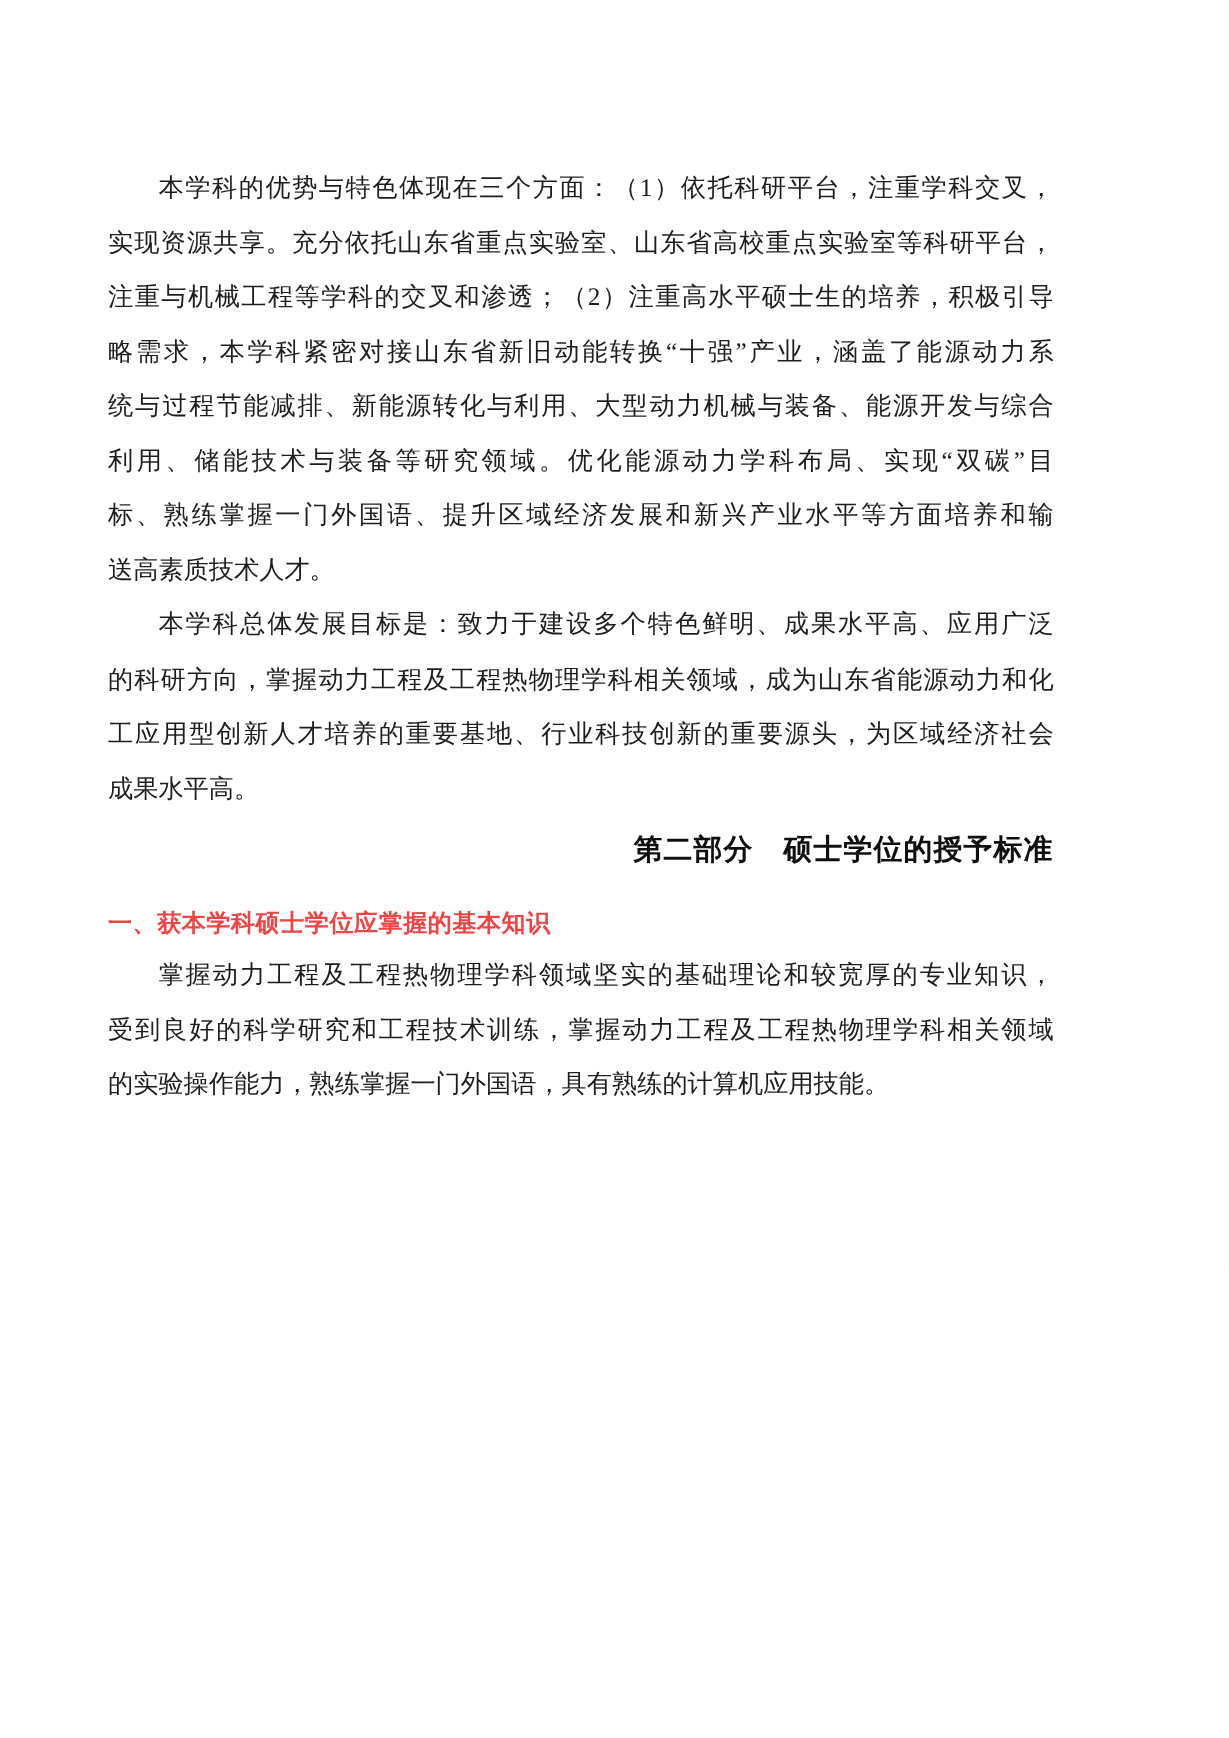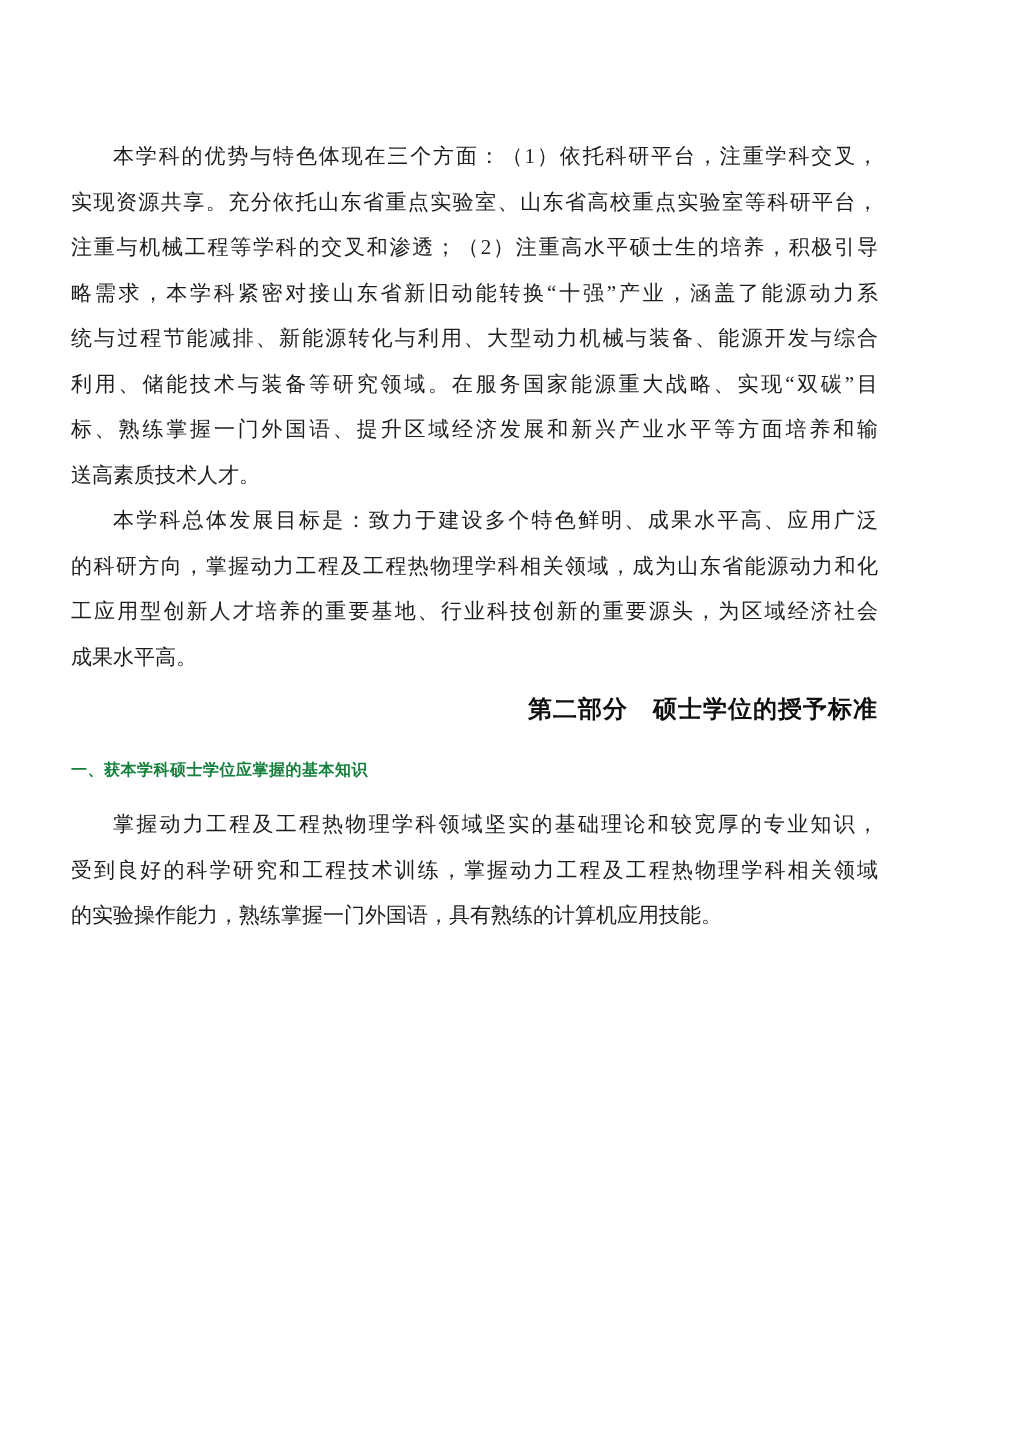--- a/index.html
+++ b/index.html
@@ -7,21 +7,21 @@
     padding: 0;
     background: #e8e8e8;
   }
   .page {
     position: relative;
     width: 1024px;
     height: 1448px;
     margin: 0 auto;
     background: #ffffff;
     box-sizing: border-box;
-    padding: 134px 146px 0 71px;
+    padding: 134px 146px 0 90px;
     font-family: "Liberation Serif", serif;
     font-size: 21px;
     color: #1d1d1d;
     overflow: hidden;
   }
   .para { margin: 0; }
   .ln {
     line-height: 45.5px;
     text-align: left;
     word-break: break-all;
@@ -38,39 +38,39 @@
     font-size: 24px;
     line-height: 30px;
     color: #0f0f0f;
     margin: 14px 0 0 0;
     letter-spacing: 1px;
     text-align: right;
   }
   .subheading {
     font-family: "Liberation Sans", sans-serif;
     font-weight: bold;
-    font-size: 16px;
+    font-size: 20px;
     line-height: 28px;
-    color: #15803d;
-    margin: 32px 0 18px 0;
+    color: #ef4444;
+    margin: 32px 0 6px 0;
     letter-spacing: 0.5px;
   }
 </style>
 </head>
 <body>
 
 <div class="page">
 
   <div class="para">
     <div class="ln j ind">本学科的优势与特色体现在三个方面：（1）依托科研平台，注重学科交叉，</div>
     <div class="ln j">实现资源共享。充分依托山东省重点实验室、山东省高校重点实验室等科研平台，</div>
     <div class="ln j">注重与机械工程等学科的交叉和渗透；（2）注重高水平硕士生的培养，积极引导</div>
     <div class="ln j">略需求，本学科紧密对接山东省新旧动能转换“十强”产业，涵盖了能源动力系</div>
     <div class="ln j">统与过程节能减排、新能源转化与利用、大型动力机械与装备、能源开发与综合</div>
-    <div class="ln j">利用、储能技术与装备等研究领域。在服务国家能源重大战略、实现“双碳”目</div>
+    <div class="ln j">利用、储能技术与装备等研究领域。优化能源动力学科布局、实现“双碳”目</div>
     <div class="ln j">标、熟练掌握一门外国语、提升区域经济发展和新兴产业水平等方面培养和输</div>
     <div class="ln">送高素质技术人才。</div>
   </div>
 
   <div class="para">
     <div class="ln j ind">本学科总体发展目标是：致力于建设多个特色鲜明、成果水平高、应用广泛</div>
     <div class="ln j">的科研方向，掌握动力工程及工程热物理学科相关领域，成为山东省能源动力和化</div>
     <div class="ln j">工应用型创新人才培养的重要基地、行业科技创新的重要源头，为区域经济社会</div>
     <div class="ln">成果水平高。</div>
   </div>

